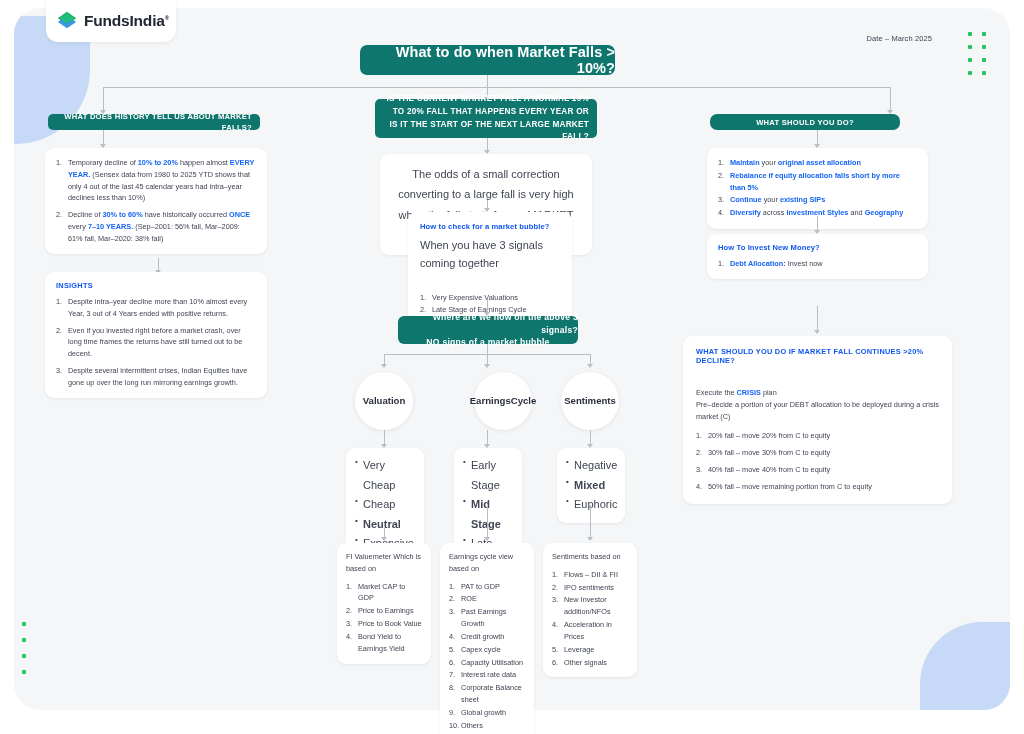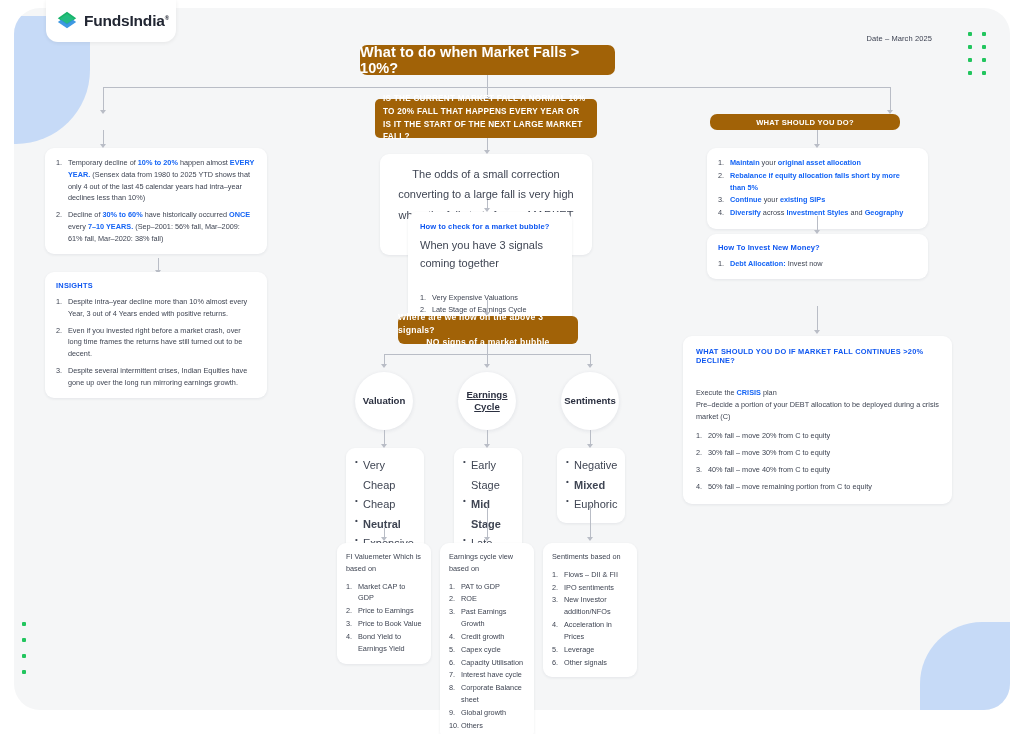--- a/index.html
+++ b/index.html
@@ -81,25 +81,25 @@
   
   .box {
     position: absolute;
     background: #ffffff;
     border-radius: 9px;
     box-shadow: 0 1px 3px rgba(25,35,70,0.08);
     padding: 9px 11px;
   }
   .hdr {
     position: absolute;
-    background: #a16207;
+    background: #0f766e;
     border-radius: 5px;
     color: #ffffff;
     display: flex; align-items: center; justify-content: center;
-    text-align: left;
+    text-align: right;
     font-weight: 700;
     letter-spacing: 0.25px;
   }
   .title-bar {
     font-size: 14.5px;
     letter-spacing: 0.1px;
     border-radius: 7px;
   }
   .hdr-sm { font-size: 7.6px; line-height: 1.45; padding: 4px 8px; }
   .hdr-mid { font-size: 8.2px; line-height: 1.55; padding: 5px 8px; }
@@ -195,20 +195,21 @@
 
   <div class="ln lnv" style="left:487px; top:75px; height:12px;"></div>
   <div class="ln lnh" style="left:103px; top:87px; width:787px;"></div>
   <div class="ln lnv" style="left:103px; top:87px; height:25px;"></div>
   <div class="arw" style="left:100px; top:110px;"></div>
   <div class="ln lnv" style="left:487px; top:87px; height:12px;"></div>
   <div class="arw" style="left:484px; top:97px;"></div>
   <div class="ln lnv" style="left:890px; top:87px; height:25px;"></div>
   <div class="arw" style="left:887px; top:110px;"></div>
 
+  <div class="hdr hdr-sm" style="left:48px; top:114px; width:212px; height:16px;">WHAT DOES HISTORY TELL US ABOUT MARKET FALLS?</div>
   <div class="ln lnv" style="left:103px; top:130px; height:16px;"></div>
   <div class="arw" style="left:100px; top:144px;"></div>
 
   <div class="box" style="left:45px; top:148px; width:222px;">
     <ol class="num" id="leftFacts">
         <li data-n="1."><span>Temporary decline of </span><span class="hl">10% to 20%</span><span> happen almost </span><span class="hl">EVERY YEAR.</span><span> (Sensex data from 1980 to 2025 YTD shows that only 4 out of the last 45 calendar years had intra–year declines less than 10%)</span></li>
         <li data-n="2."><span>Decline of </span><span class="hl">30% to 60%</span><span> have historically occurred </span><span class="hl">ONCE</span><span> every </span><span class="hl">7–10 YEARS.</span><span> (Sep–2001: 56% fall, Mar–2009: 61% fall, Mar–2020: 38% fall)</span></li>
       </ol>
   </div>
 
@@ -258,21 +259,21 @@
   <div class="ln lnv" style="left:384px; top:354px; height:12px;"></div>
   <div class="arw" style="left:381px; top:364px;"></div>
   <div class="ln lnv" style="left:487px; top:354px; height:12px;"></div>
   <div class="arw" style="left:484px; top:364px;"></div>
   <div class="ln lnv" style="left:590px; top:354px; height:12px;"></div>
   <div class="arw" style="left:587px; top:364px;"></div>
 
   <div class="circle" style="left:355px; top:372px; width:58px; height:58px;">
     <span>Valuation</span>
   </div>
-  <div class="circle" style="left:458px; top:372px; width:58px; height:58px; flex-direction:column;text-decoration:underline;">
+  <div class="circle" style="left:474px; top:372px; width:58px; height:58px; flex-direction:row;">
     <span>Earnings</span>
     <span>Cycle</span>
   </div>
   <div class="circle" style="left:561px; top:372px; width:58px; height:58px;">
     <span>Sentiments</span>
   </div>
 
   <div class="ln lnv" style="left:384px; top:430px; height:16px;"></div>
   <div class="arw" style="left:381px; top:444px;"></div>
   <div class="ln lnv" style="left:487px; top:430px; height:16px;"></div>
@@ -322,21 +323,21 @@
   </div>
   <div class="box" style="left:440px; top:543px; width:94px; padding:8px 9px;">
     <div class="txt" style="margin-bottom:6px;">Earnings cycle view based on</div>
     <ol class="num tight" id="det1">
         <li data-n="1.">PAT to GDP</li>
         <li data-n="2.">ROE</li>
         <li data-n="3.">Past Earnings Growth</li>
         <li data-n="4.">Credit growth</li>
         <li data-n="5.">Capex cycle</li>
         <li data-n="6.">Capacity Utilisation</li>
-        <li data-n="7.">Interest have cycle</li>
+        <li data-n="7.">Interest rate data</li>
         <li data-n="8.">Corporate Balance sheet</li>
         <li data-n="9.">Global growth</li>
         <li data-n="10.">Others</li>
       </ol>
   </div>
   <div class="box" style="left:543px; top:543px; width:94px; padding:8px 9px;">
     <div class="txt" style="margin-bottom:6px;">Sentiments based on</div>
     <ol class="num tight" id="det2">
         <li data-n="1.">Flows – DII &amp; FII</li>
         <li data-n="2.">IPO sentiments</li>

